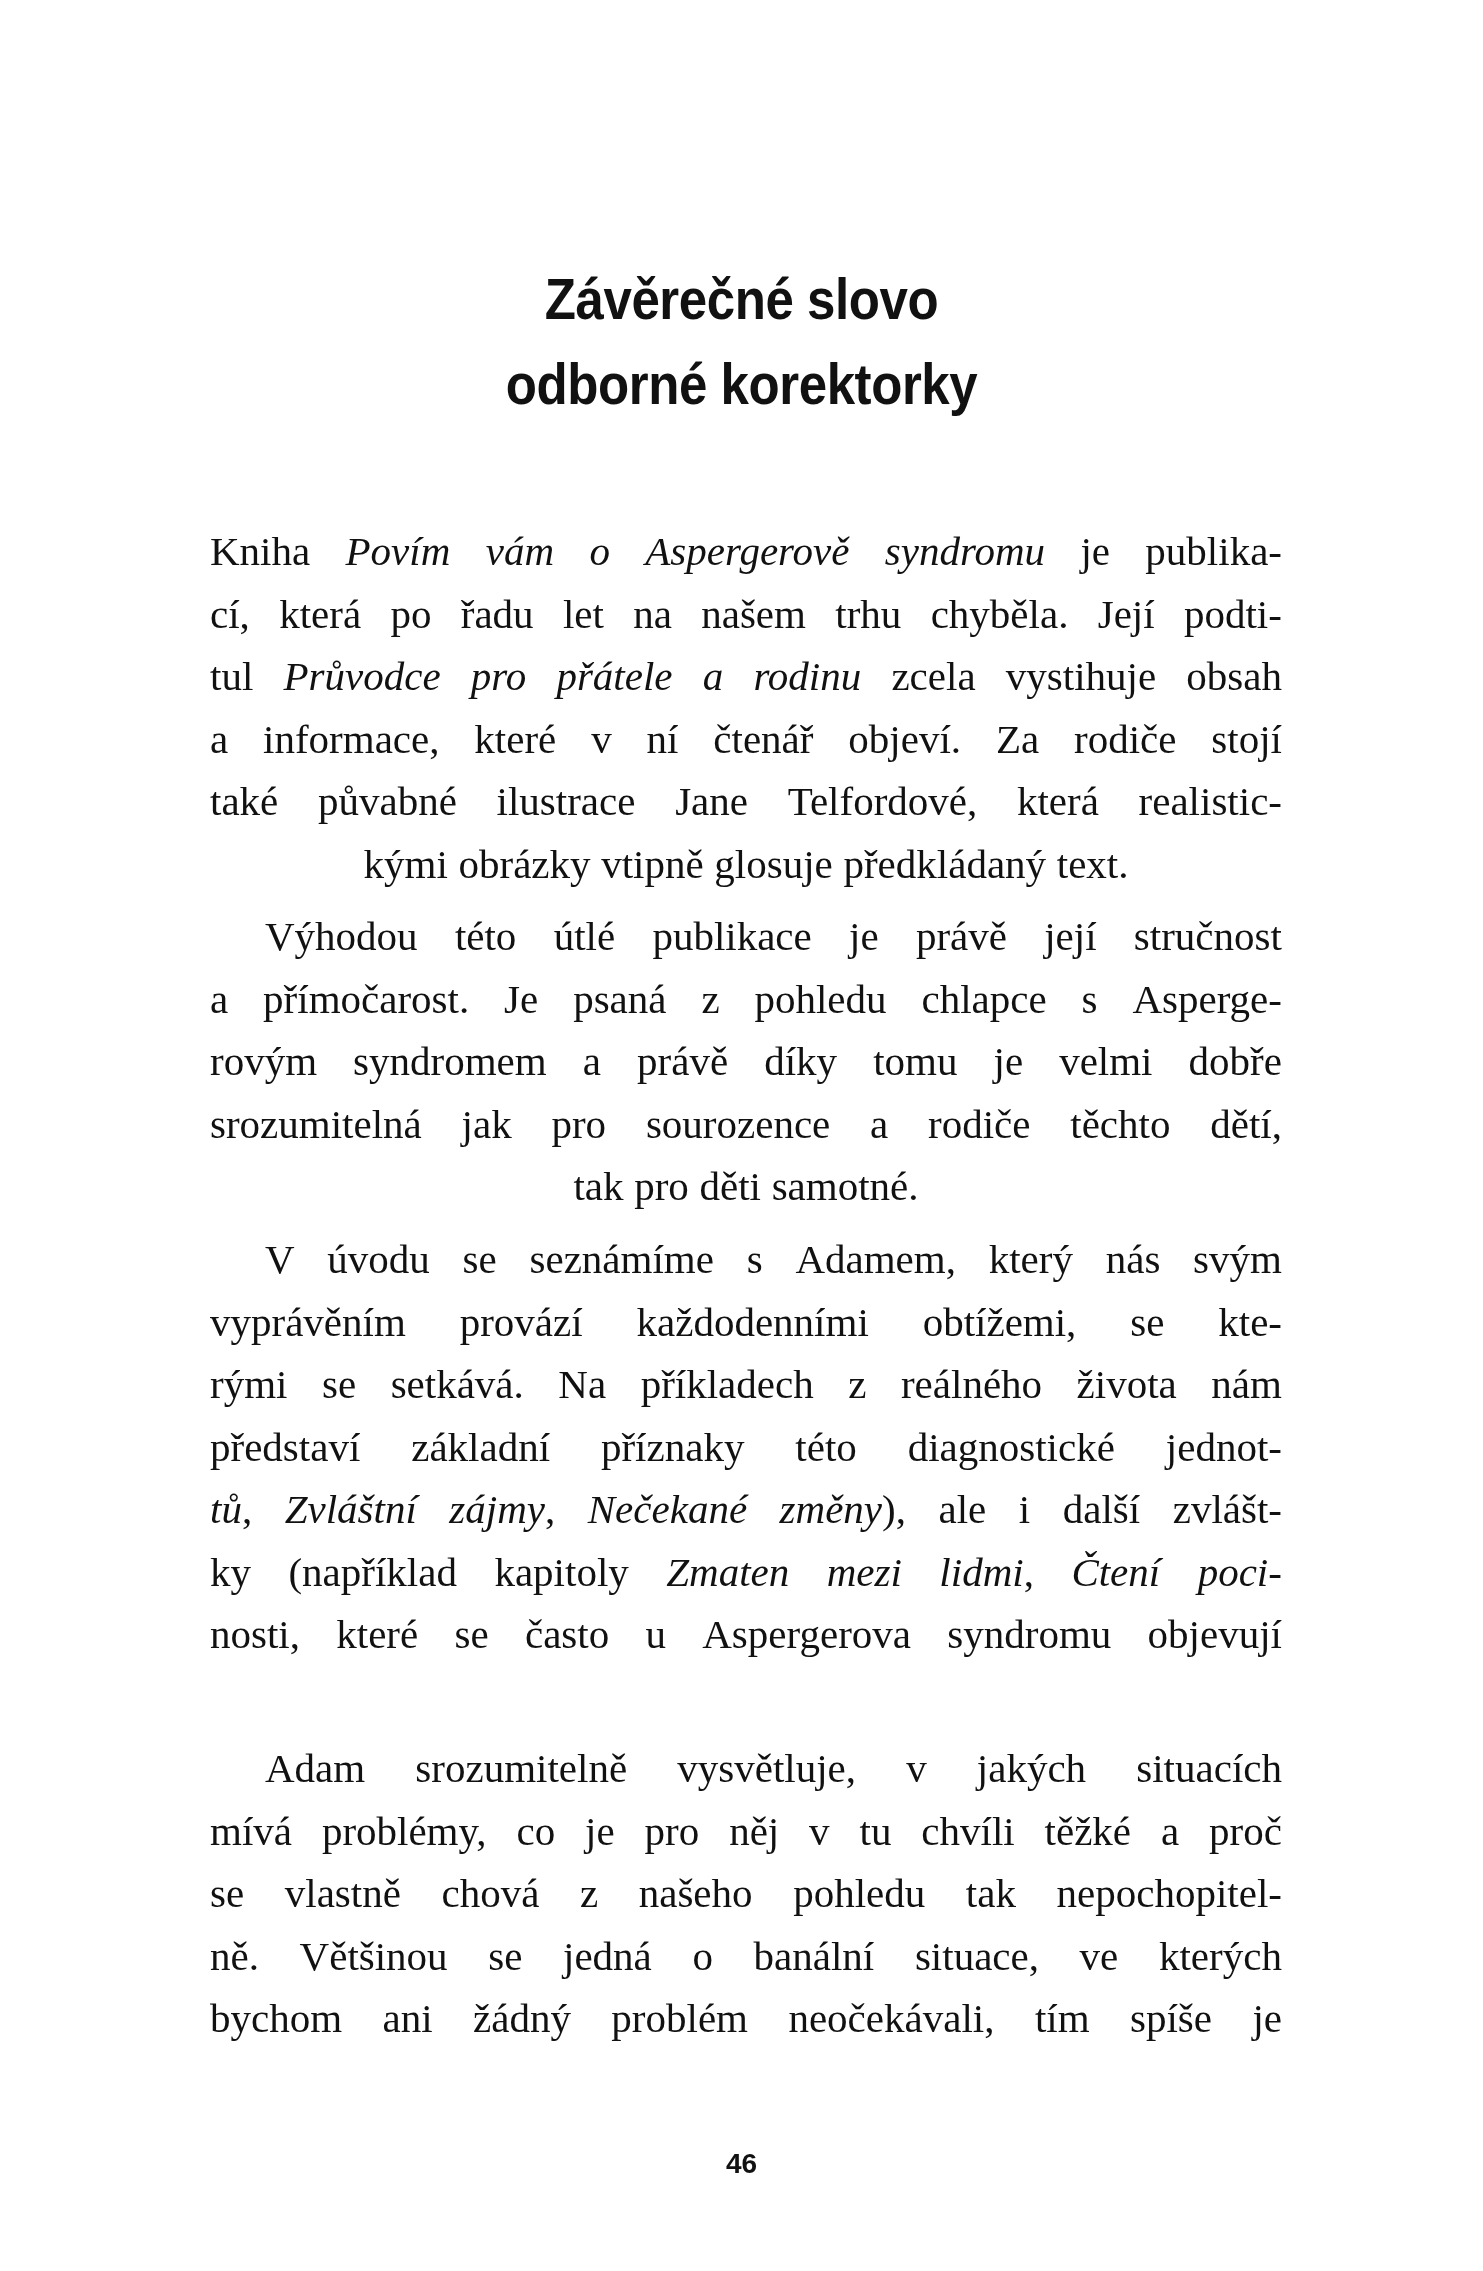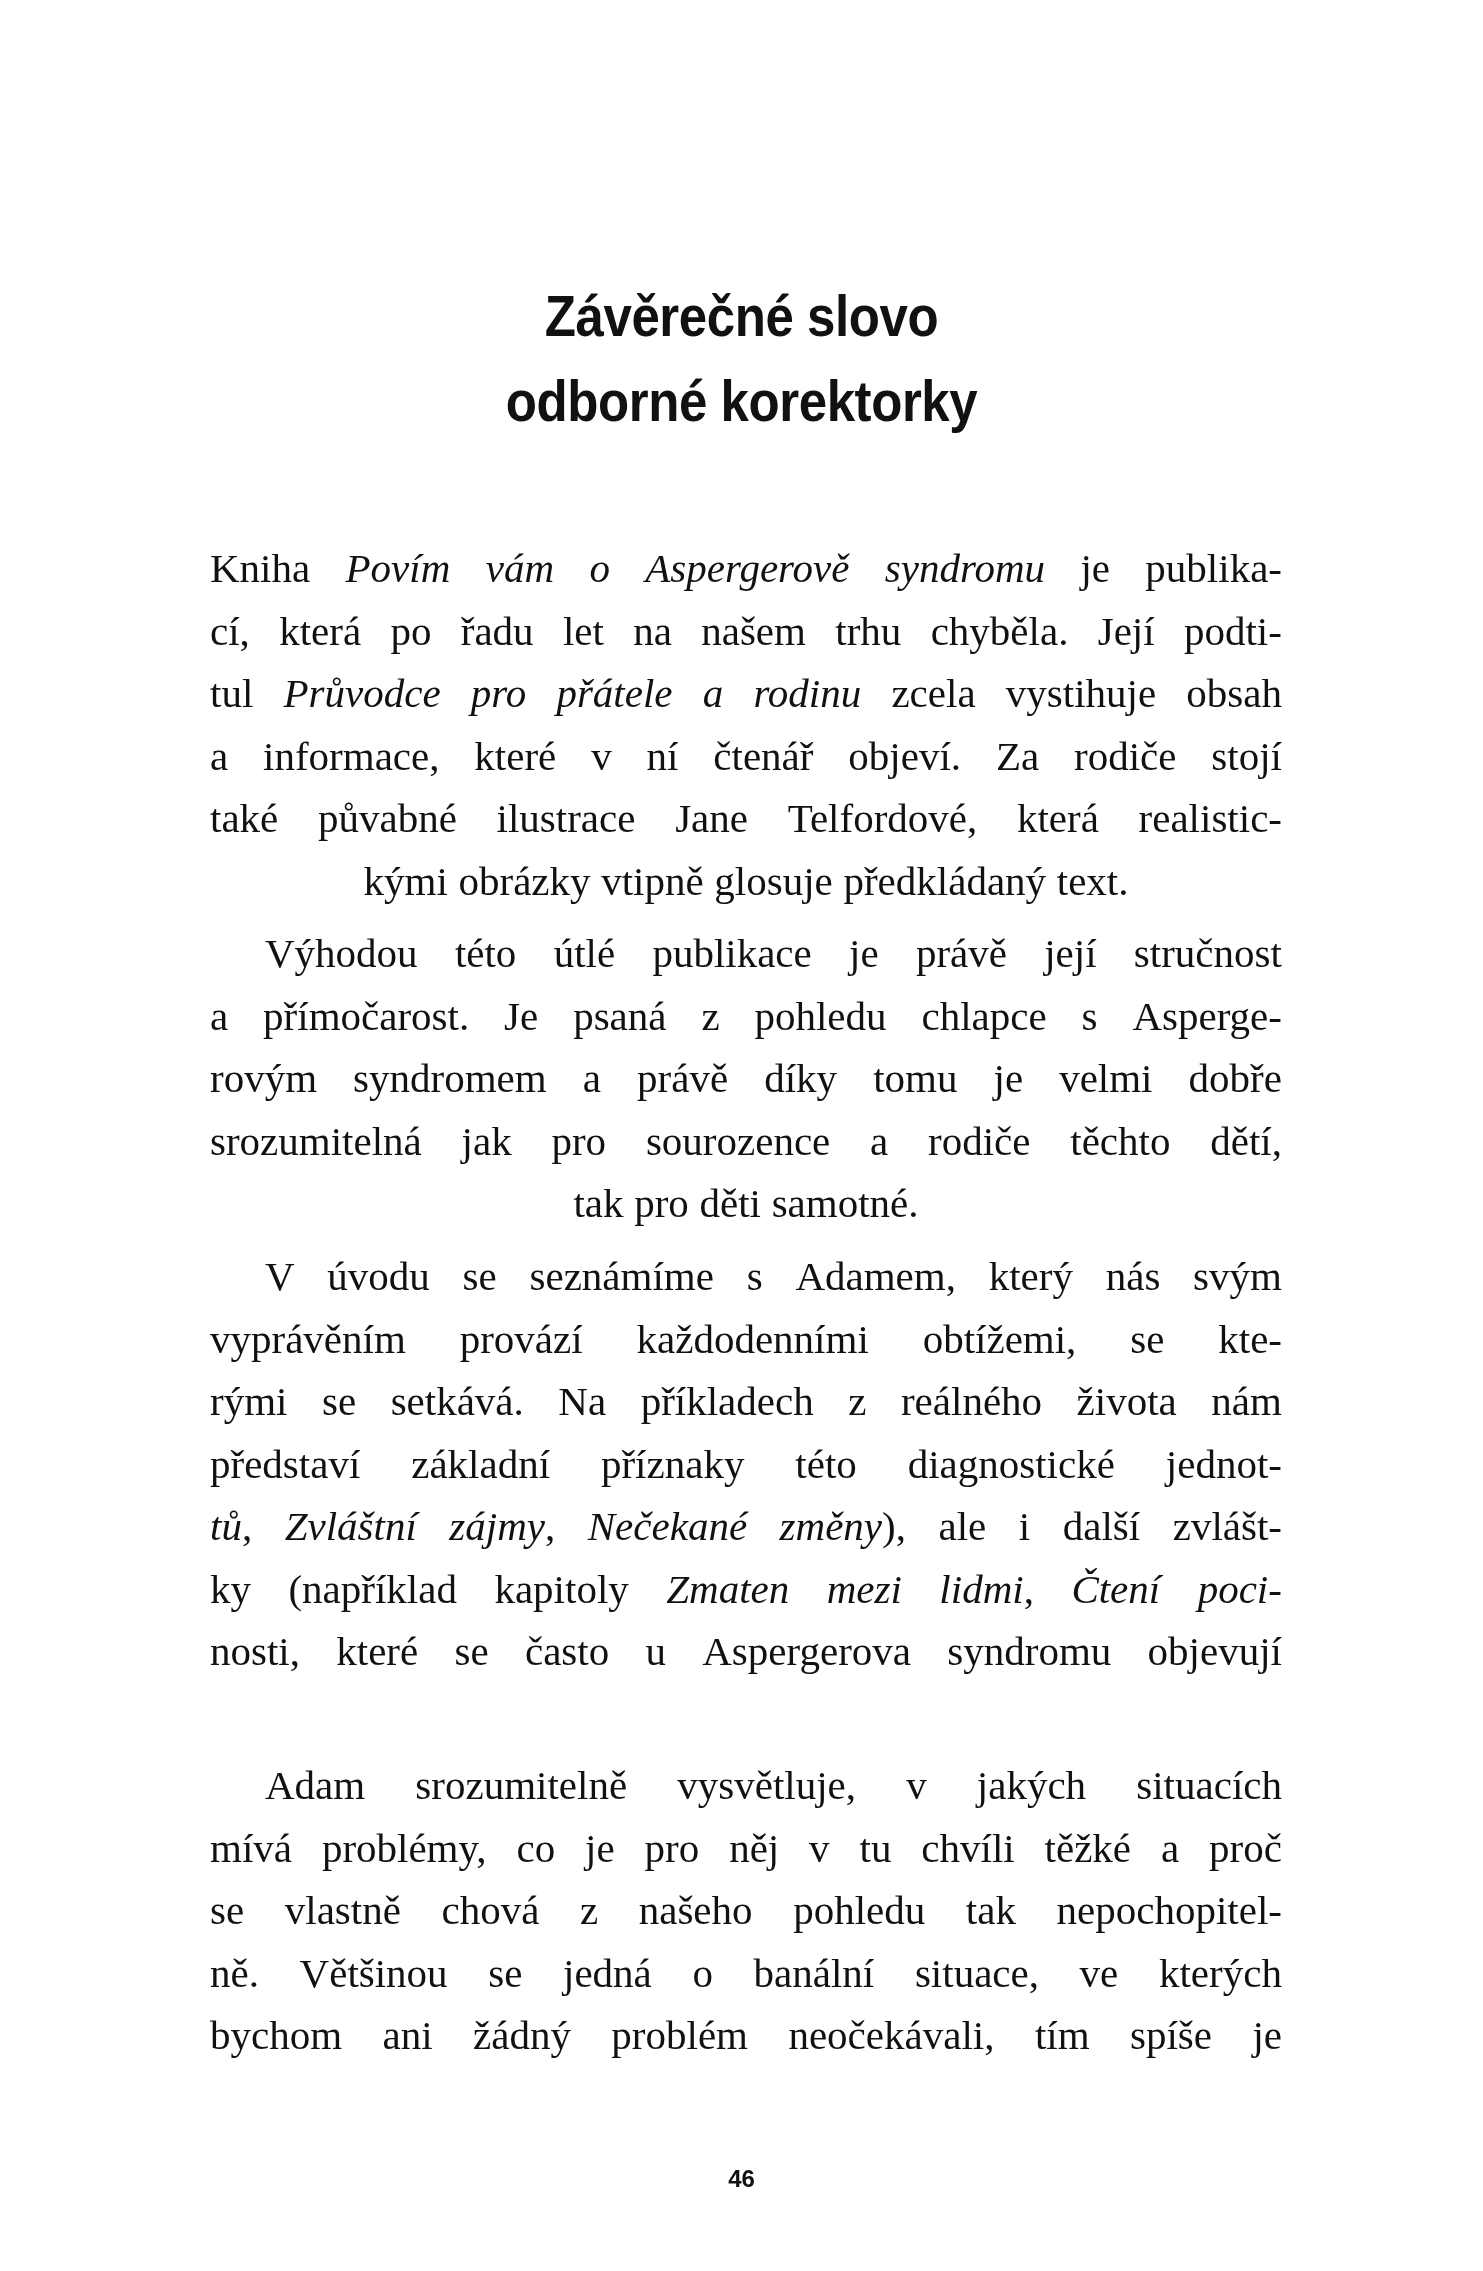--- a/index.html
+++ b/index.html
@@ -1,17 +1,17 @@
 <!DOCTYPE html>
 <html><head>
 <meta charset="utf-8">
 <style>
   html, body { margin: 0; padding: 0; background: #ffffff; }
   body { width: 1483px; height: 2271px; position: relative; overflow: hidden; }
-  .page { position: absolute; left: 0; top: 17px; width: 1483px; height: 1634px; background: #fff; }
+  .page { position: absolute; left: 0; top: 0; width: 1483px; height: 1634px; background: #fff; }
   .title {
     position: absolute; left: 0; width: 1483px; text-align: center;
     font-family: "Liberation Sans", "DejaVu Sans", sans-serif;
     font-weight: bold; font-size: 58px; color: #111; letter-spacing: -0.5px;
     transform: scaleX(0.88); transform-origin: center;
   }
   .title.l1 { top: 265px; }
   .title.l2 { top: 350px; }
   .body-text {
     position: absolute; left: 210px; width: 1072px;
@@ -25,21 +25,21 @@
   }
   .para { position: absolute; left: 0; width: 1072px; }
   .p1 { top: 520px; }
   .p2 { top: 905px; }
   .p3 { top: 1228px; }
   .p4 { top: 1737px; }
   em { font-style: italic; }
   .page-number {
     position: absolute; left: 0; width: 1483px; top: 2148px; text-align: center;
     font-family: "Liberation Sans", "DejaVu Sans", sans-serif; font-weight: bold;
-    font-size: 24px; color: #111;
+    font-size: 28px; color: #111;
   }
   .jline { display: flex; justify-content: space-between; width: 100%; white-space: nowrap; }
   .jline.left { justify-content: center; gap: 0.26em; }
   .jline.indent { padding-left: 55px; box-sizing: border-box; }
 </style>
 </head>
 <body>
 
 <div class="page">
   <div class="title l1">Závěrečné slovo</div>

